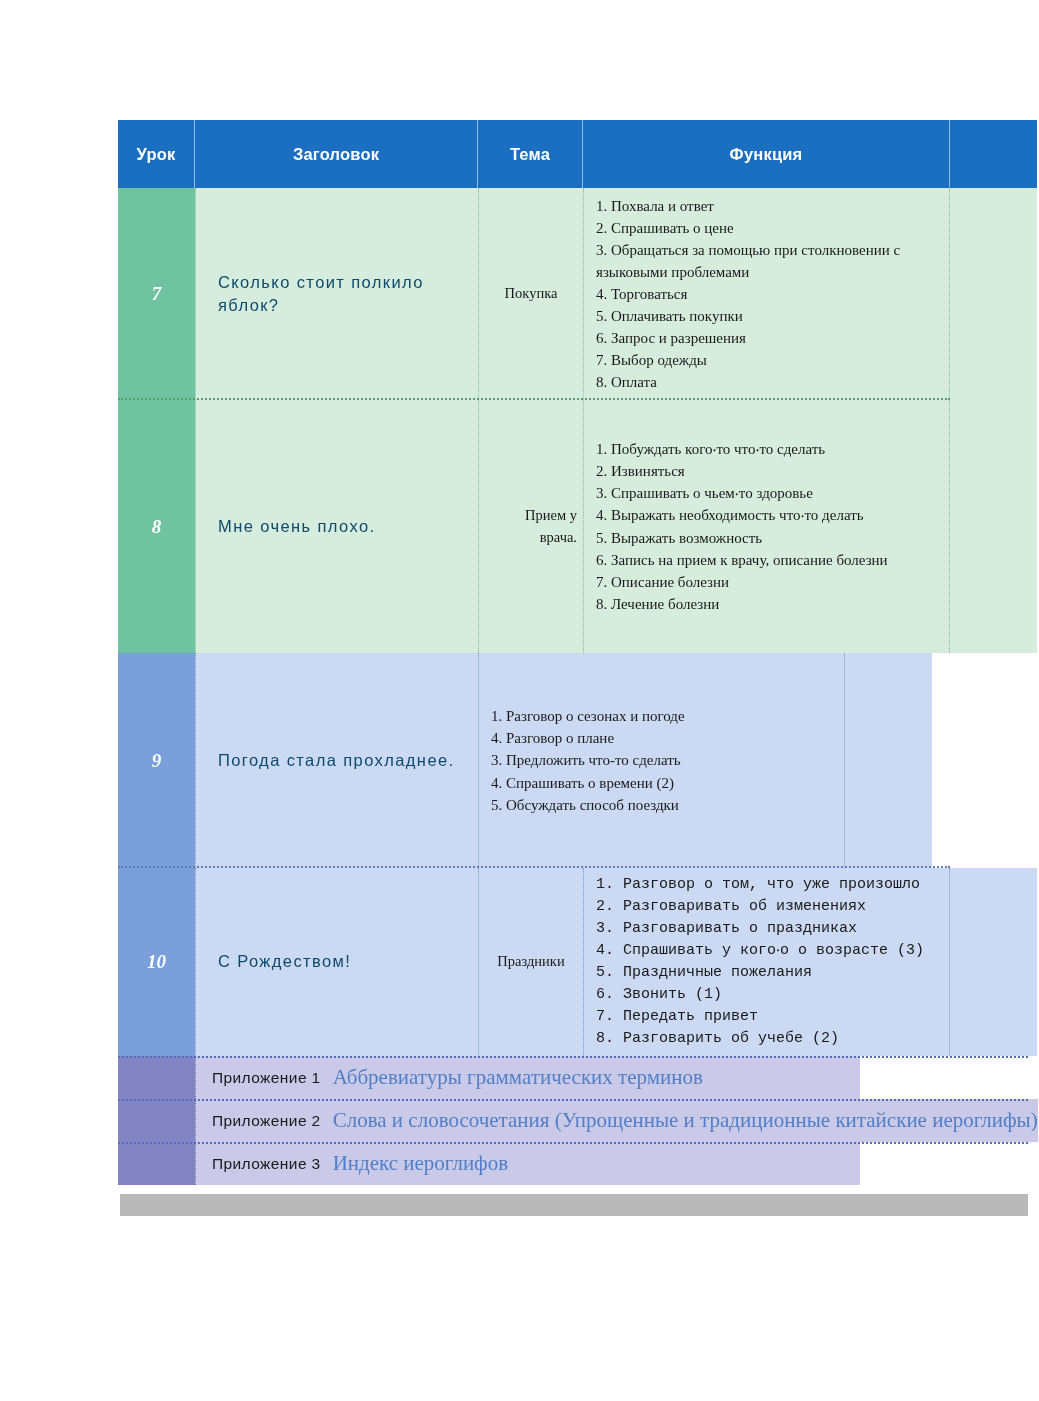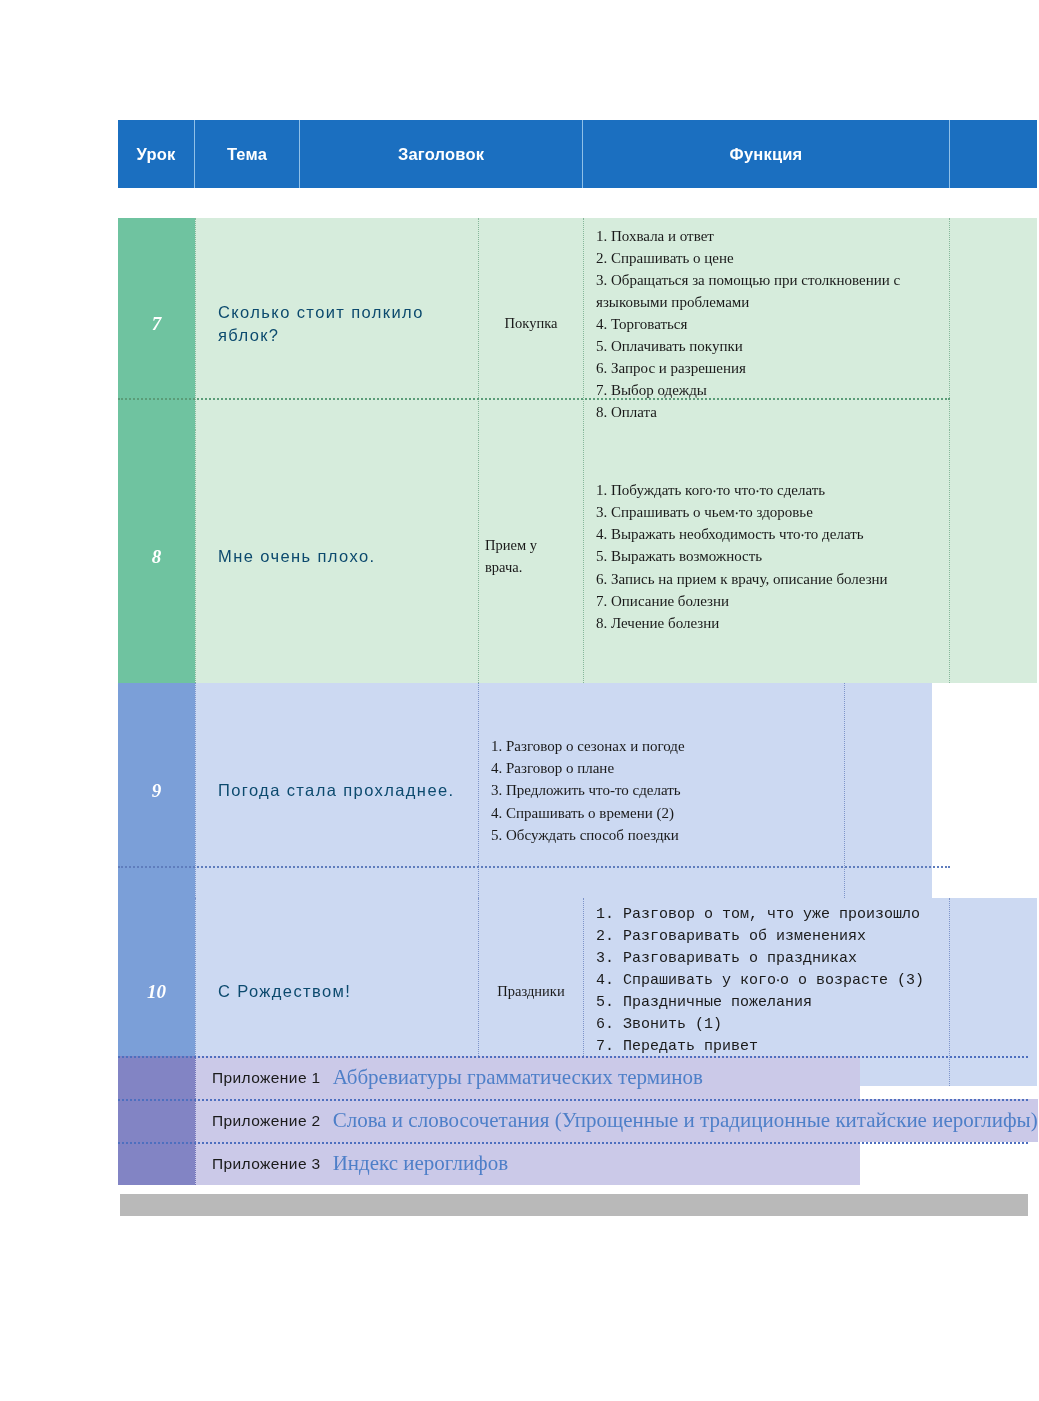--- a/index.html
+++ b/index.html
@@ -60,21 +60,20 @@
   }
   .header-row .c-num   { border-right: 1px solid #8fc0e8; }
   .header-row .c-title { border-right: 1px solid #8fc0e8; }
   .header-row .c-theme { border-right: 1px solid #8fc0e8; }
   .header-row .c-func  { border-right: 1px solid #8fc0e8; }
 
   
   .lesson-row .cell {
     box-sizing: border-box;
     position: relative;
-    margin-top: 30px;
   }
 
   .cell-num {
     display: flex;
     align-items: center;
     justify-content: center;
     color: #ffffff;
     font-family: "Liberation Serif", serif;
     font-style: italic;
     font-weight: bold;
@@ -86,21 +85,21 @@
     padding: 0 14px 0 22px;
     color: #0c4a6e;
     font-size: 16.5px;
     letter-spacing: 1.4px;
     line-height: 1.42;
   }
   .cell-theme {
     display: flex;
     align-items: center;
     justify-content: center;
-    text-align: left;
+    text-align: right;
     font-family: "Liberation Serif", serif;
     font-size: 14.5px;
     color: #1a1a1a;
     line-height: 1.45;
     padding: 0 6px;
   }
   .cell-func {
     display: flex;
     flex-direction: column;
     justify-content: center;
@@ -206,22 +205,22 @@
 </style>
 </head>
 <body>
 
 <div id="page">
 
   <div class="table-wrap">
 
     <div class="row header-row">
       <div class="cell c-num">Урок</div>
+      <div class="cell c-title">Заголовок</div>
       <div class="cell c-theme">Тема</div>
-      <div class="cell c-title">Заголовок</div>
       <div class="cell c-func">Функция</div>
       <div class="cell c-pad"></div>
     </div>
 
     <div class="row lesson-row grp-green" style="height:212px;">
       <div class="cell c-num cell-num" style="height:212px;">7</div>
       <div class="cell c-title cell-title" style="height:212px;">Сколько стоит полкило яблок?</div>
       <div class="cell c-theme cell-theme" style="height:212px;">Покупка</div>
       <div class="cell c-func cell-func" style="height:212px;">
         <div class="func-item">1. Похвала и ответ</div>
@@ -237,20 +236,21 @@
       <div class="cell c-pad cell-pad" style="height:212px;"></div>
       <div class="sep" style="bottom:0;"></div>
     </div>
 
     <div class="row lesson-row grp-green" style="height:253px;">
       <div class="cell c-num cell-num" style="height:253px;">8</div>
       <div class="cell c-title cell-title" style="height:253px;">Мне очень плохо.</div>
       <div class="cell c-theme cell-theme" style="height:253px;">Прием у врача.</div>
       <div class="cell c-func cell-func" style="height:253px;">
         <div class="func-item">1. Побуждать кого‧то что‧то сделать</div>
+        <div class="func-item">2. Извиняться</div>
         <div class="func-item">3. Спрашивать о чьем‧то здоровье</div>
         <div class="func-item">4. Выражать необходимость что‧то делать</div>
         <div class="func-item">5. Выражать возможность</div>
         <div class="func-item">6. Запись на прием к врачу, описание болезни</div>
         <div class="func-item">7. Описание болезни</div>
         <div class="func-item">8. Лечение болезни</div>
       </div>
       <div class="cell c-pad cell-pad" style="height:253px;"></div>
     </div>
 

